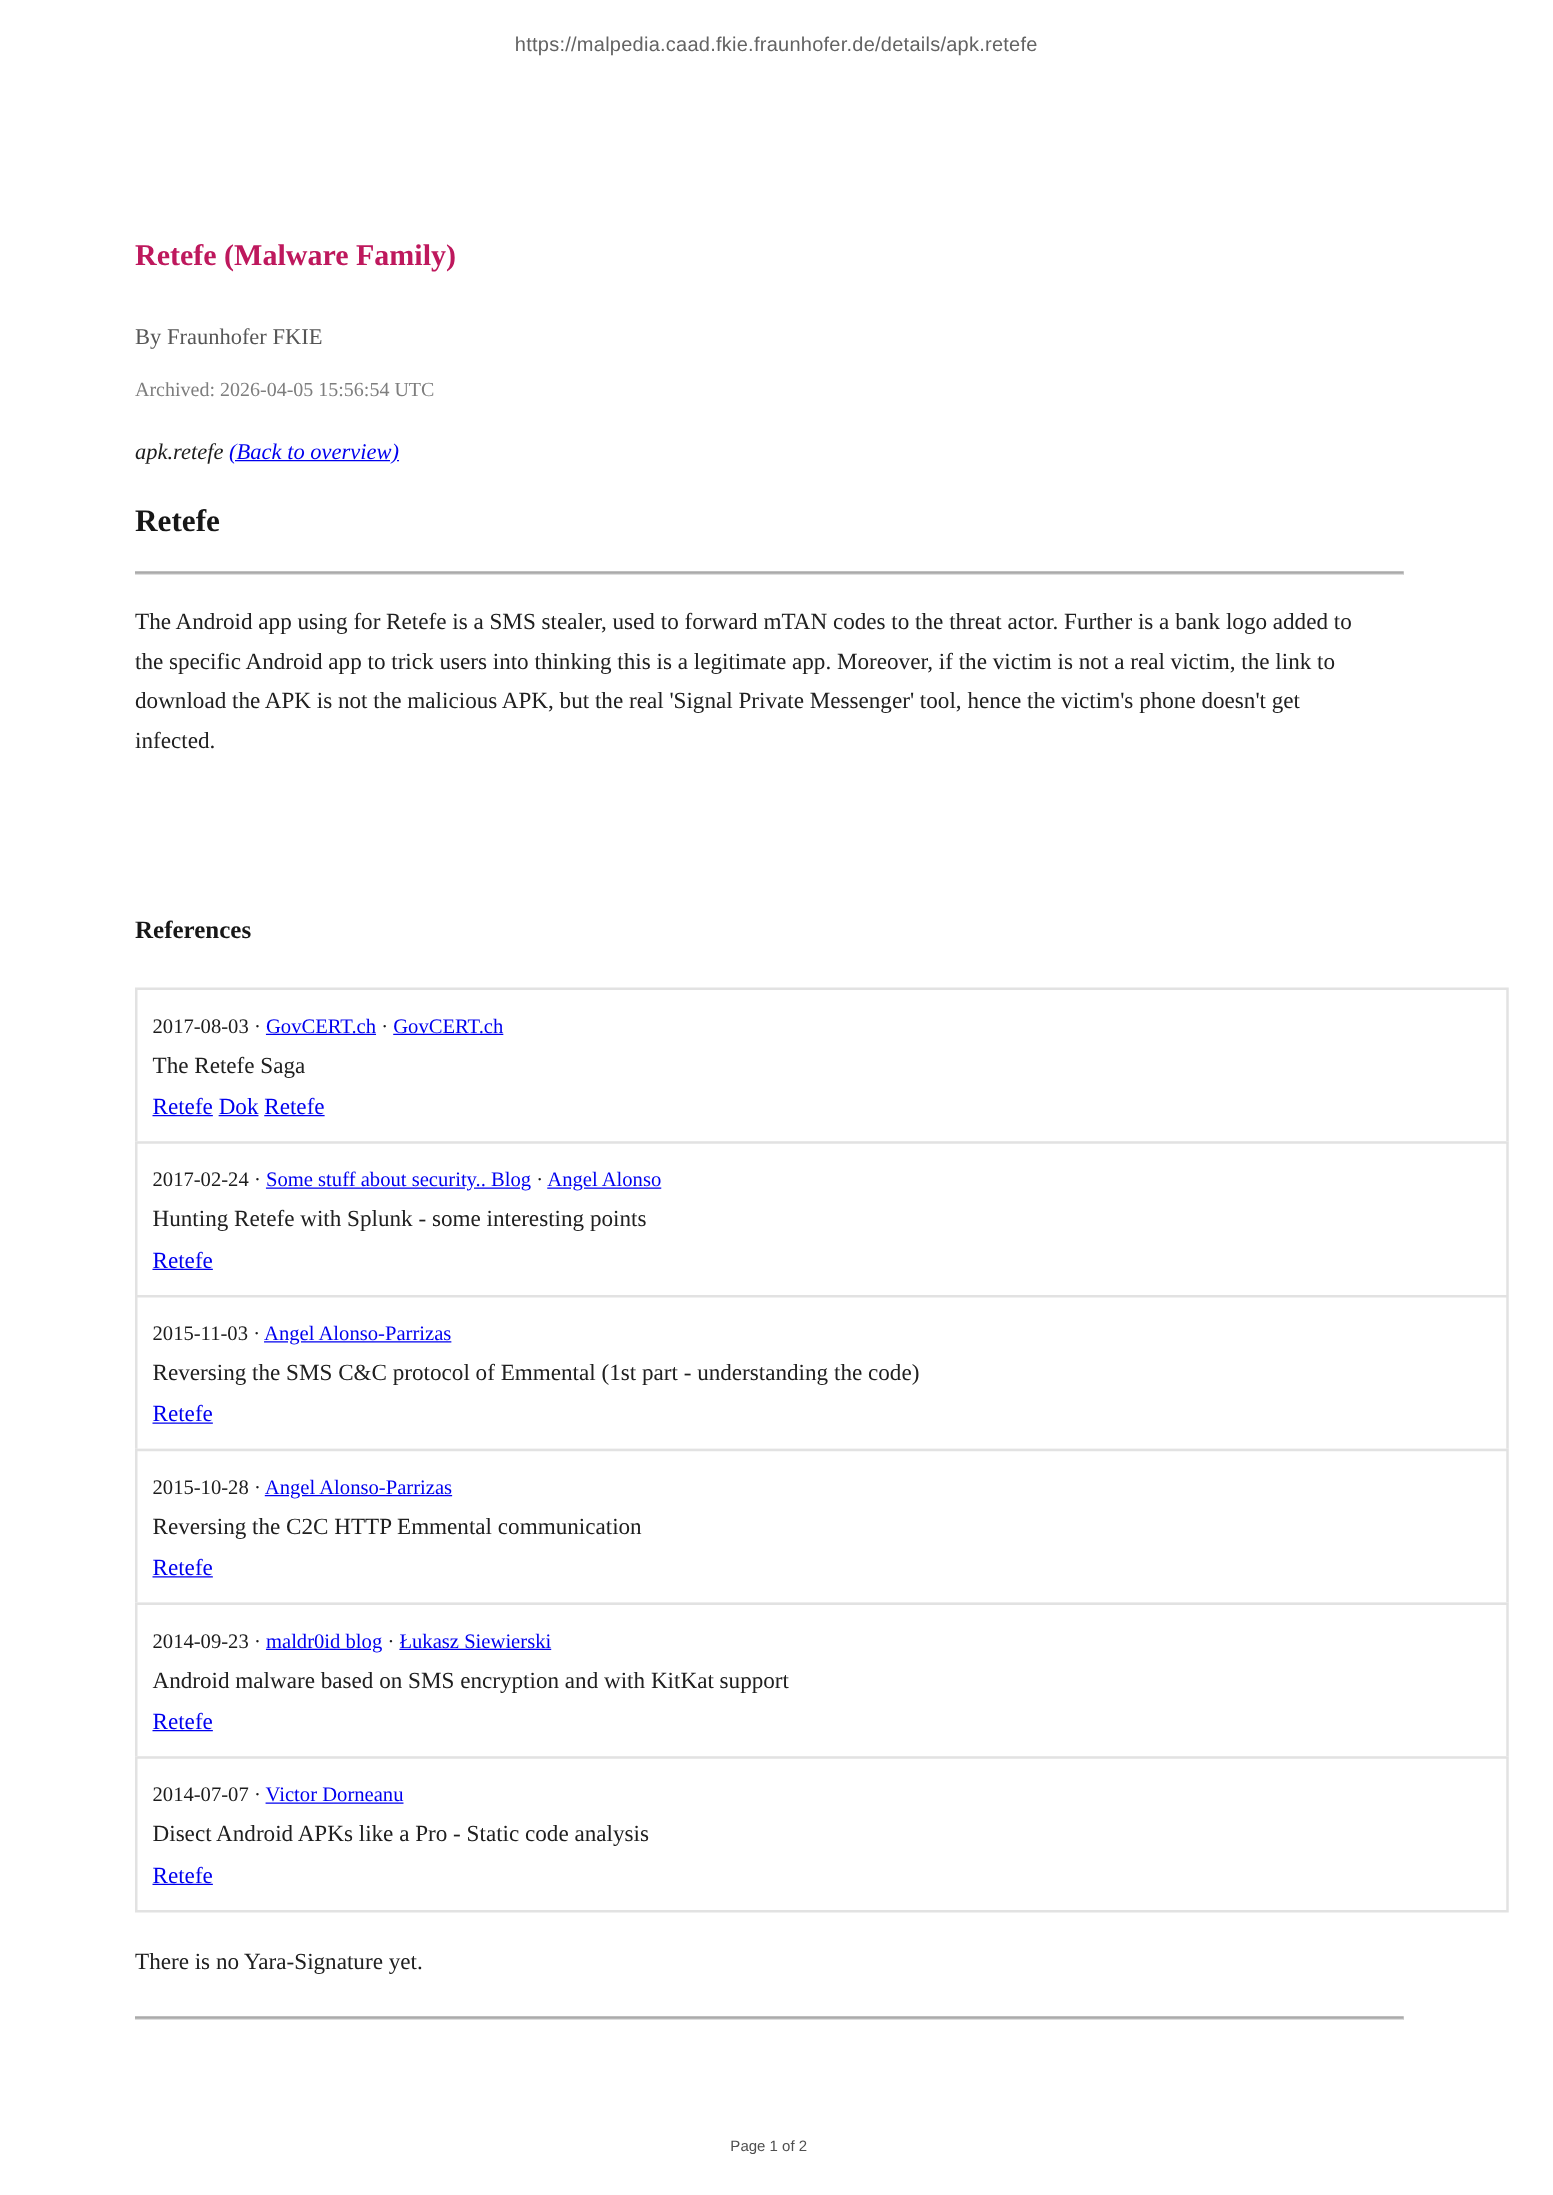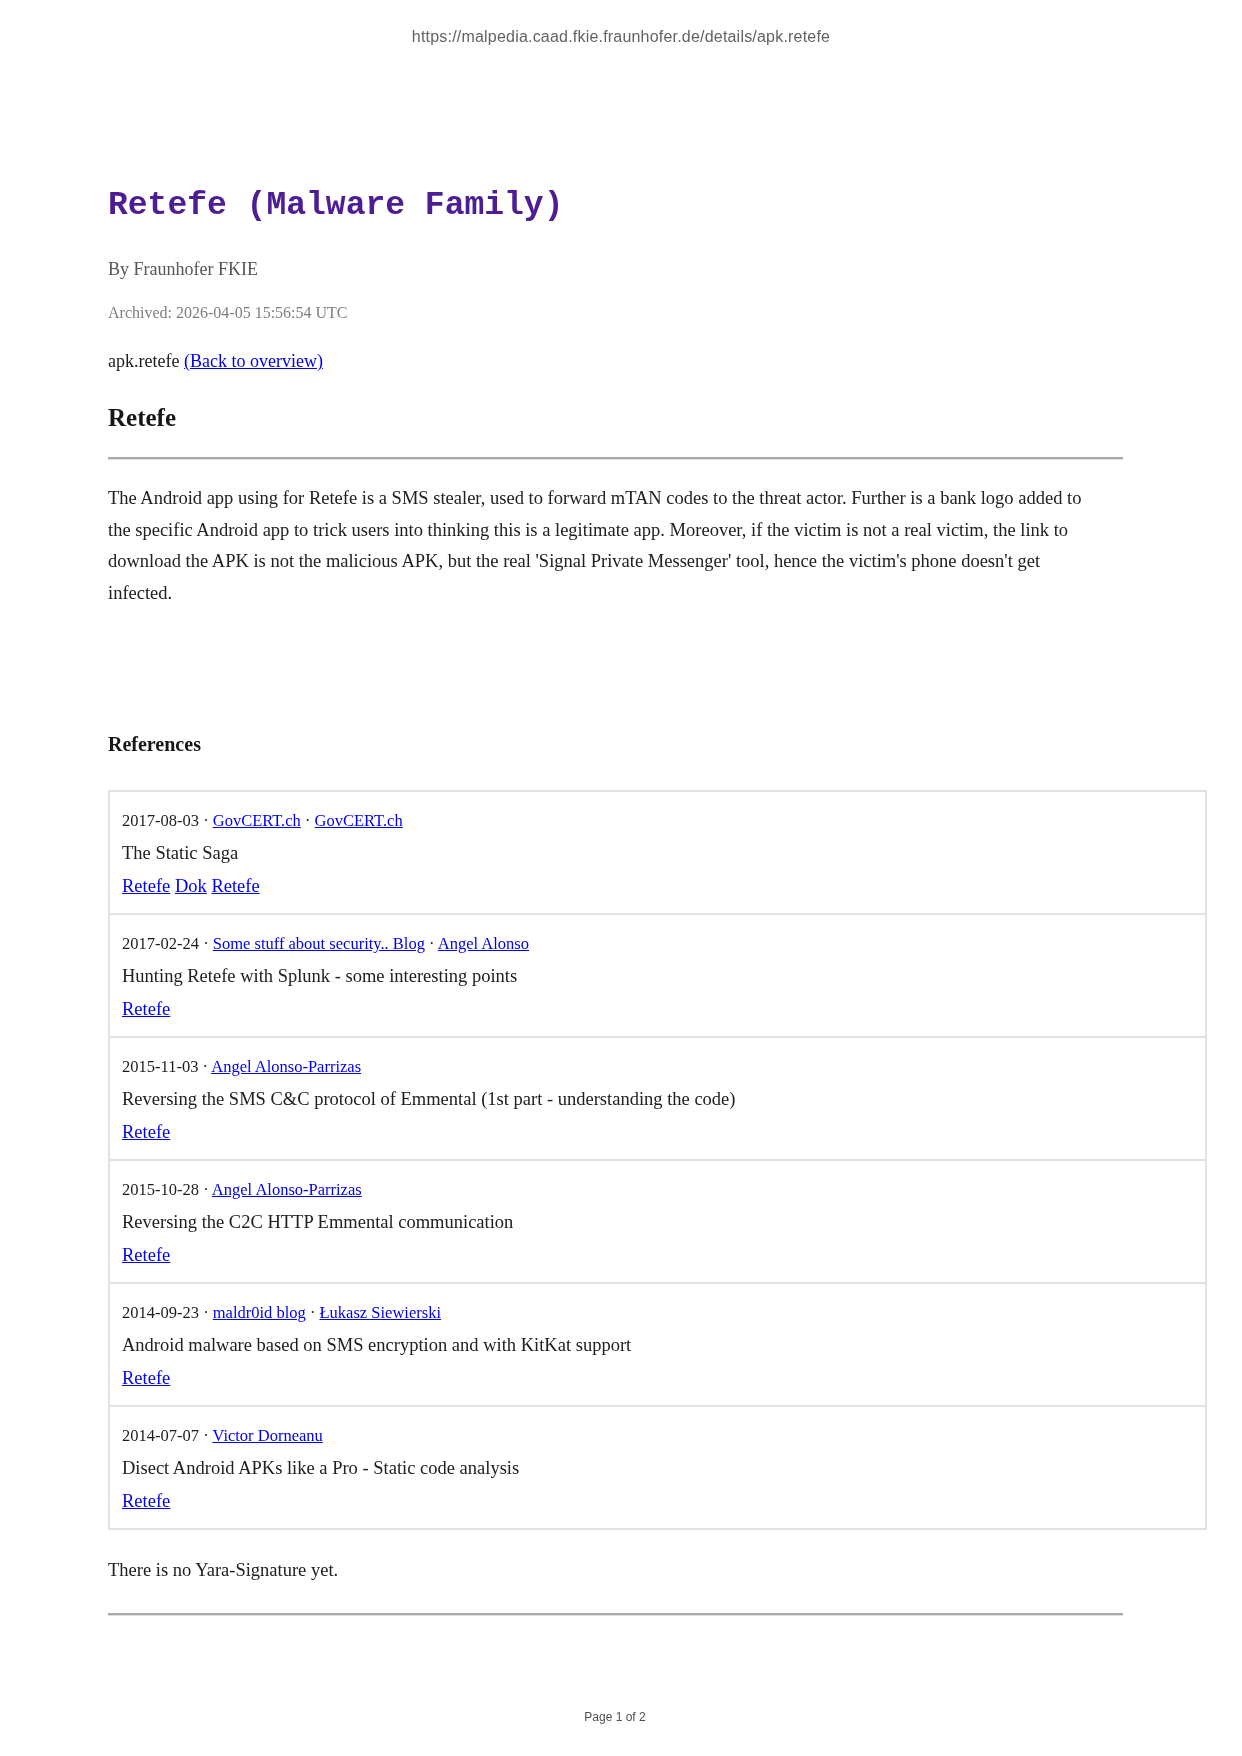--- a/index.html
+++ b/index.html
@@ -25,44 +25,44 @@
   .content {
     position: absolute;
     top: 0;
     left: 108px;
     width: 1015px;
     padding-top: 188px;
     font-family: "Liberation Serif", serif;
     color: #1c1c1c;
   }
   .page-title {
-    font-size: 33px;
+    font-size: 24px;
     font-weight: bold;
     line-height: 35px;
     margin: 0;
-    color: #4c1d95;
-    font-family: Liberation Mono, monospace;
+    color: #be185d;
   }
   .byline {
     margin-top: 36px;
     font-size: 18px;
     line-height: 21px;
     color: #565656;
   }
   .archived {
     margin-top: 23px;
     font-size: 16px;
     line-height: 19px;
     color: #7e7e7e;
   }
   .breadcrumb {
     margin-top: 28px;
     font-size: 18px;
     line-height: 22px;
     color: #1c1c1c;
+    font-style: italic;
   }
   a.link {
     color: #0000ee;
     text-decoration: underline;
     cursor: pointer;
   }
   .family-heading {
     margin-top: 31px;
     font-size: 25px;
     font-weight: bold;
@@ -164,21 +164,21 @@
 
   <div class="description">The Android app using for Retefe is a SMS stealer, used to forward mTAN codes to the threat actor. Further is a bank logo added to the specific Android app to trick users into thinking this is a legitimate app. Moreover, if the victim is not a real victim, the link to download the APK is not the malicious APK, but the real 'Signal Private Messenger' tool, hence the victim's phone doesn't get infected.</div>
 
   <div class="references-label">References</div>
 
   <div class="references-list">
   <div class="ref-item">
     <div class="ref-meta">
       <span class="ref-date">2017-08-03</span><span class="ref-sources"> · <a class="link">GovCERT.ch</a> · <a class="link">GovCERT.ch</a></span>
     </div>
-    <div class="ref-title">The Static Saga</div>
+    <div class="ref-title">The Retefe Saga</div>
     <div class="ref-tags"><a class="link">Retefe</a> <a class="link">Dok</a> <a class="link">Retefe</a></div>
   </div>
 
   <div class="ref-item">
     <div class="ref-meta">
       <span class="ref-date">2017-02-24</span><span class="ref-sources"> · <a class="link">Some stuff about security.. Blog</a> · <a class="link">Angel Alonso</a></span>
     </div>
     <div class="ref-title">Hunting Retefe with Splunk - some interesting points</div>
     <div class="ref-tags"><a class="link">Retefe</a></div>
   </div>

